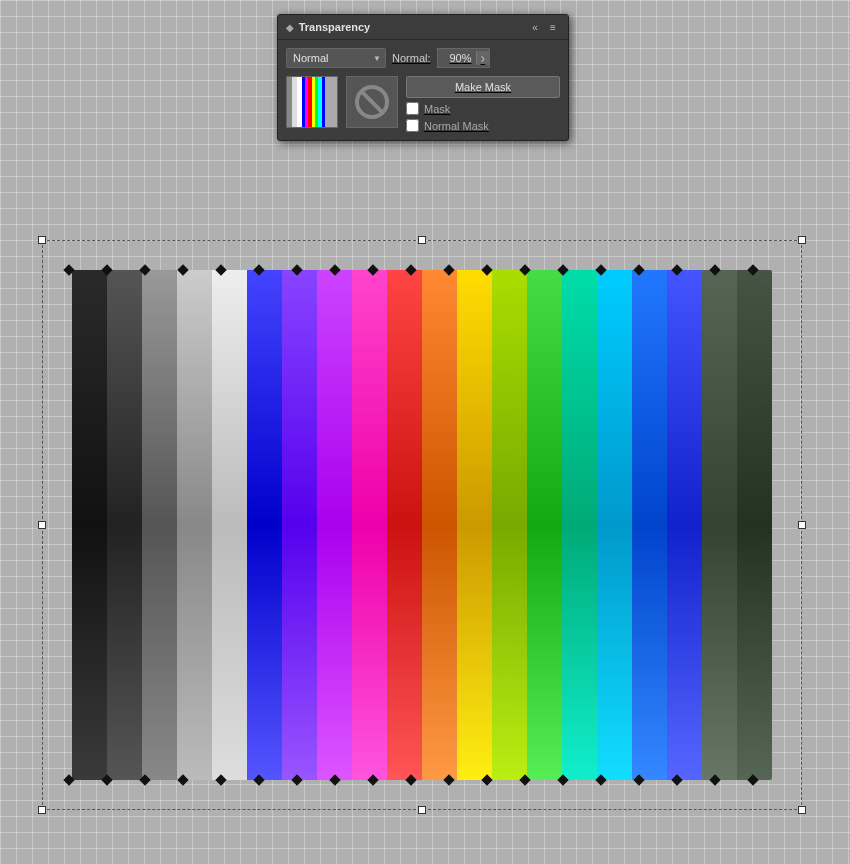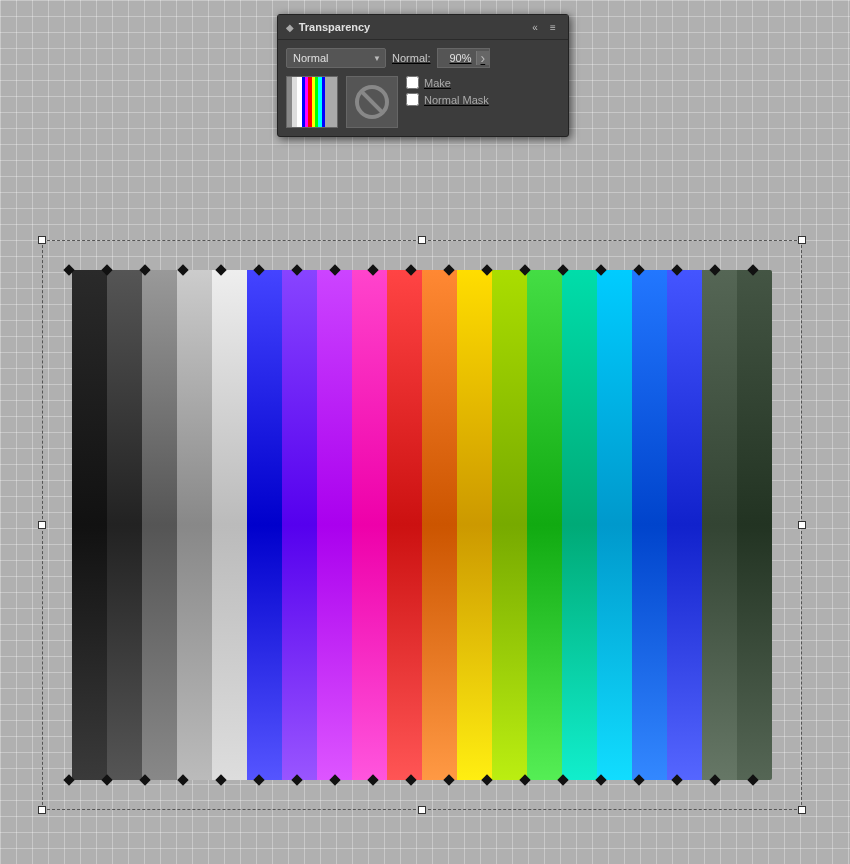--- a/index.html
+++ b/index.html
@@ -363,23 +363,24 @@
 
       <div class="thumbnail-box">
         <div class="thumbnail-stripes"></div>
       </div>
 
       <div class="mask-placeholder">
         <div class="no-entry"></div>
       </div>
 
       <div class="mask-options">
+        <button class="make-mask-btn">Make Mask</button>
         <div class="checkbox-row">
           <input type="checkbox" id="clip" style="">
-          <label for="clip">Make</label>
+          <label for="clip">Mask</label>
         </div>
         <div class="checkbox-row">
           <input type="checkbox" id="invertmask" style="">
           <label for="invertmask">Normal Mask</label>
         </div>
       </div>
     </div>
   </div>
 </div>
 

